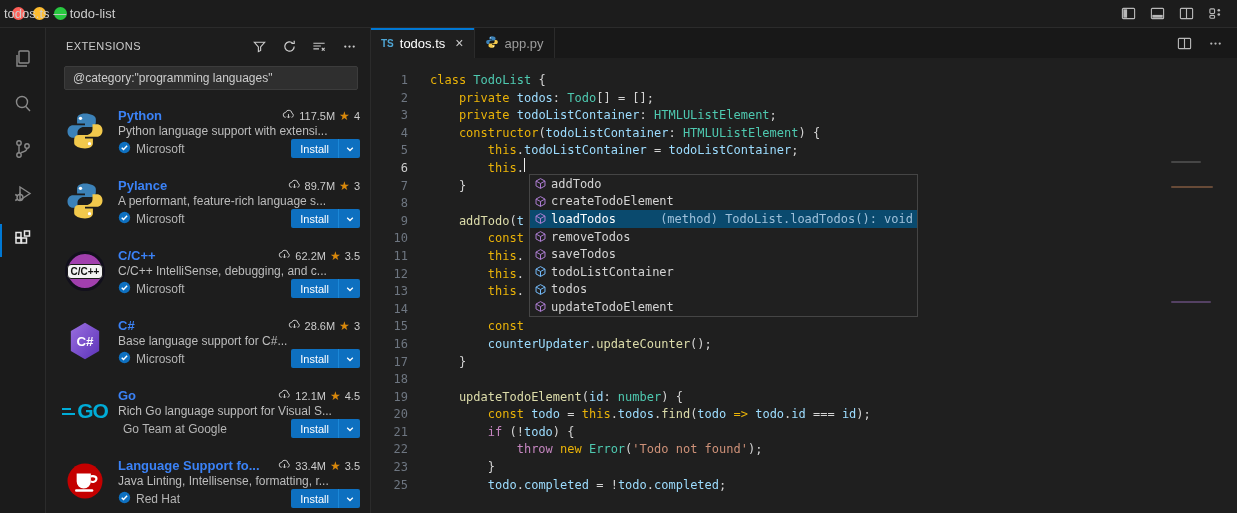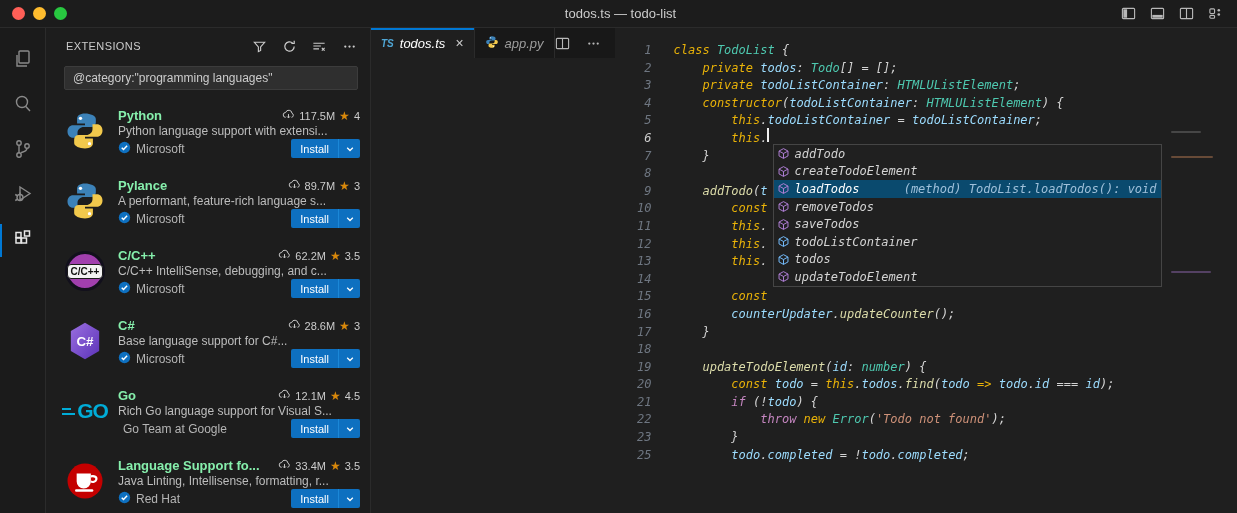--- a/index.html
+++ b/index.html
@@ -6,21 +6,21 @@
   html,body { width:1237px; height:513px; overflow:hidden; background:#1f1f1f;
               font-family:"Liberation Sans", sans-serif; }
 
   
   .titlebar { position:absolute; left:0; top:0; width:1237px; height:28px;
               background:#1c1c1c; border-bottom:1px solid #2b2b2b;
               display:flex; align-items:center; }
   .traffic { display:flex; gap:8px; padding-left:12px; }
   .tl { width:13px; height:13px; border-radius:50%; }
   .tl.red{background:#ff5f57} .tl.yellow{background:#febc2e} .tl.green{background:#28c840}
-  .win-title { position:absolute; left:4px; right:0; text-align:center;
+  .win-title { position:absolute; left:4px; right:0; 
                color:#cccccc; font-size:13px; pointer-events:none; }
   .layout-controls { margin-left:auto; display:flex; gap:14px; padding-right:14px; }
   .layout-controls svg { display:block; }
 
   
   .main { position:absolute; top:28px; left:0; width:1237px; height:485px; display:flex; }
 
   .activitybar { width:46px; background:#1b1b1b; border-right:1px solid #2b2b2b;
                  display:flex; flex-direction:column; align-items:center; padding-top:10px; }
   .ab-item { width:46px; height:45px; display:flex; align-items:center; justify-content:center;
@@ -43,38 +43,38 @@
   .searchbox input { background:transparent; border:0; outline:0; color:#cccccc;
                      font-size:12px; padding:0 8px; width:100%;
                      font-family:"Liberation Sans", sans-serif; }
 
   .ext-list { flex:1; overflow:hidden; }
   .ext-row { display:flex; padding:10px 10px 10px 18px; height:70px; cursor:pointer; }
   .ext-icon { width:42px; height:42px; flex:0 0 42px; margin-right:12px; margin-top:2px;
               display:flex; align-items:center; justify-content:center; }
   .ext-body { flex:1; min-width:0; display:flex; flex-direction:column; justify-content:space-between; }
   .ext-line1 { display:flex; align-items:center; min-width:0; }
-  .ext-name { color:#86efac; font-weight:bold; font-size:13px; white-space:nowrap;
+  .ext-name { color:#3b82f6; font-weight:bold; font-size:13px; white-space:nowrap;
               overflow:hidden; text-overflow:ellipsis; }
   .ext-stats { margin-left:auto; display:flex; align-items:center; gap:4px; flex:0 0 auto;
                color:#cccccc; font-size:11px; padding-left:6px; }
   .star { color:#d8880b; font-size:12px; }
   .ext-desc { color:#bdbdbd; font-size:12px; white-space:nowrap; overflow:hidden;
               text-overflow:ellipsis; margin:1px 0; }
   .ext-line3 { display:flex; align-items:center; }
   .pub { display:flex; align-items:center; gap:5px; color:#b5b5b5; font-size:12px; min-width:0;}
   .install { margin-left:auto; display:flex; align-items:stretch; height:19px; flex:0 0 auto;
              border-radius:2px; overflow:hidden; cursor:pointer; }
   .install .lbl { background:#0e70c0; color:#ffffff; font-size:11px; display:flex;
                   align-items:center; padding:0 9px; }
   .install .dd { background:#0e70c0; border-left:1px solid #1b87d7; width:22px;
                  display:flex; align-items:center; justify-content:center; }
 
   
-  .editor { flex:1; display:flex; flex-direction:row; background:#1f1f1f; min-width:0;font-style:italic; }
+  .editor { flex:1; display:flex; flex-direction:column; background:#1f1f1f; min-width:0; }
   .tabbar { height:30px; background:#181818; display:flex; align-items:stretch; }
   .tab { display:flex; align-items:center; gap:6px; padding:0 10px; font-size:13px;
          color:#9d9d9d; border-right:1px solid #2b2b2b; cursor:pointer; position:relative; }
   .tab.active { background:#1f1f1f; color:#ffffff; }
   .tab.active::before { content:""; position:absolute; top:0; left:0; right:0; height:2px;
                         background:#0078d4; }
   .tab .ts-badge { color:#4fa6d5; font-size:10px; font-weight:bold; }
   .tab .close { color:#cccccc; font-size:14px; margin-left:4px; cursor:pointer; }
   .ed-actions { margin-left:auto; display:flex; align-items:center; gap:16px; padding-right:14px; }
   .ed-actions .act{ cursor:pointer; display:flex; }

